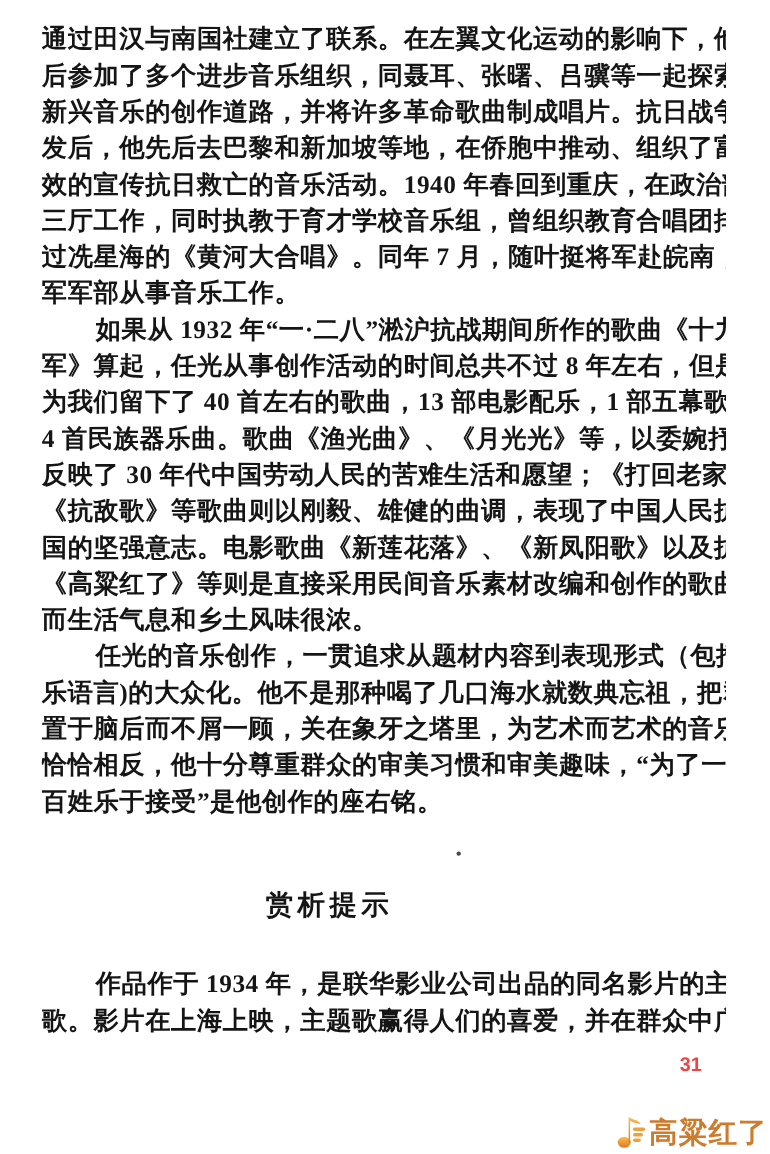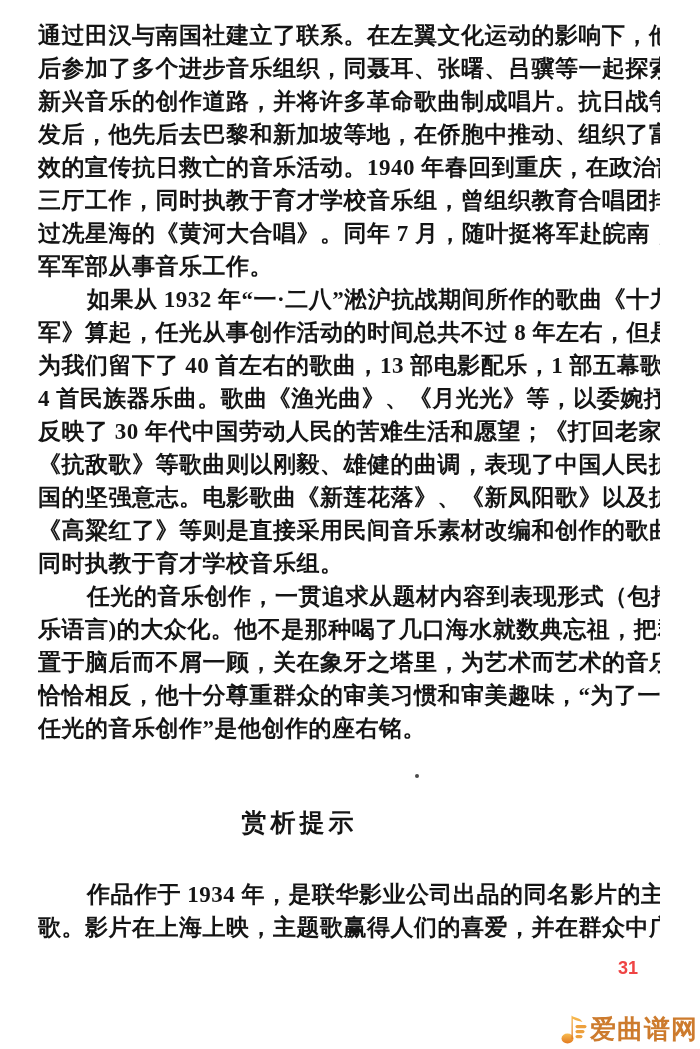--- a/index.html
+++ b/index.html
@@ -108,27 +108,27 @@
     <div class="line end">军军部从事音乐工作。</div>
 
     <div class="line indent">如果从 1932 年“一·二八”淞沪抗战期间所作的歌曲《十九路</div>
     <div class="line">军》算起，任光从事创作活动的时间总共不过 8 年左右，但是他却</div>
     <div class="line">为我们留下了 40 首左右的歌曲，13 部电影配乐，1 部五幕歌剧和</div>
     <div class="line">4 首民族器乐曲。歌曲《渔光曲》、《月光光》等，以委婉抒情的笔触，</div>
     <div class="line">反映了 30 年代中国劳动人民的苦难生活和愿望；《打回老家去》、</div>
     <div class="line">《抗敌歌》等歌曲则以刚毅、雄健的曲调，表现了中国人民抗日救</div>
     <div class="line">国的坚强意志。电影歌曲《新莲花落》、《新凤阳歌》以及抗战歌曲</div>
     <div class="line">《高粱红了》等则是直接采用民间音乐素材改编和创作的歌曲，因</div>
-    <div class="line end">同时执教于育才学校音乐组。</div>
+    <div class="line end">而生活气息和乡土风味很浓。</div>
 
     <div class="line indent">任光的音乐创作，一贯追求从题材内容到表现形式（包括音</div>
     <div class="line">乐语言)的大众化。他不是那种喝了几口海水就数典忘祖，把群众</div>
     <div class="line">置于脑后而不屑一顾，关在象牙之塔里，为艺术而艺术的音乐家。</div>
     <div class="line">恰恰相反，他十分尊重群众的审美习惯和审美趣味，“为了一般老</div>
-    <div class="line end">任光的音乐创作”是他创作的座右铭。</div>
+    <div class="line end">百姓乐于接受”是他创作的座右铭。</div>
   </div>
 
   <div class="ink-speck"></div>
 
   <div class="section-heading">赏析提示</div>
 
   <div class="text-block" id="after-heading-text">
     <div class="line indent">作品作于 1934 年，是联华影业公司出品的同名影片的主题</div>
     <div class="line">歌。影片在上海上映，主题歌赢得人们的喜爱，并在群众中广泛流</div>
   </div>
@@ -144,16 +144,16 @@
             <stop offset="1" stop-color="#e2791f"></stop>
           </linearGradient>
         </defs>
         <ellipse cx="7.5" cy="26.5" rx="6" ry="5" fill="url(#noteGrad)"></ellipse>
         <path d="M11.5 27 L11.5 3.5 C15.5 6.5 20 5.5 22.5 10 C19 9 16 9 12.8 6.8 L12.8 27 Z" fill="url(#noteGrad)"></path>
         <rect x="15.5" y="13" width="11" height="3.2" rx="1.6" fill="#eda03c"></rect>
         <rect x="15.5" y="18" width="9" height="3.2" rx="1.6" fill="#eda03c"></rect>
         <rect x="15.5" y="23" width="7" height="3.2" rx="1.6" fill="#eda03c"></rect>
       </svg>
     </span>
-    <span class="watermark-label">爱曲谱网</span>
+    <span class="watermark-label">高粱红了</span>
   </div>
 
 </div>
 
 </body></html>

